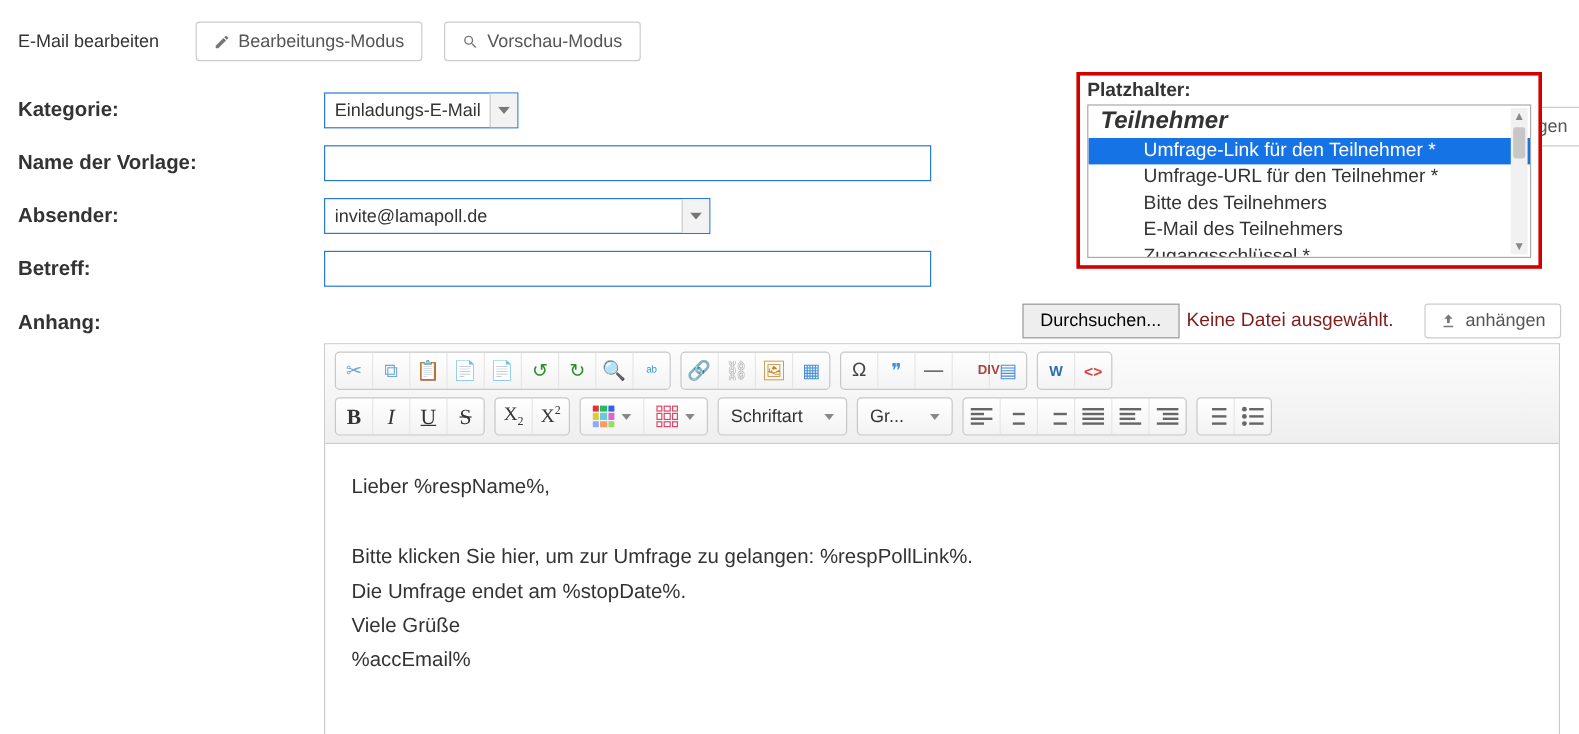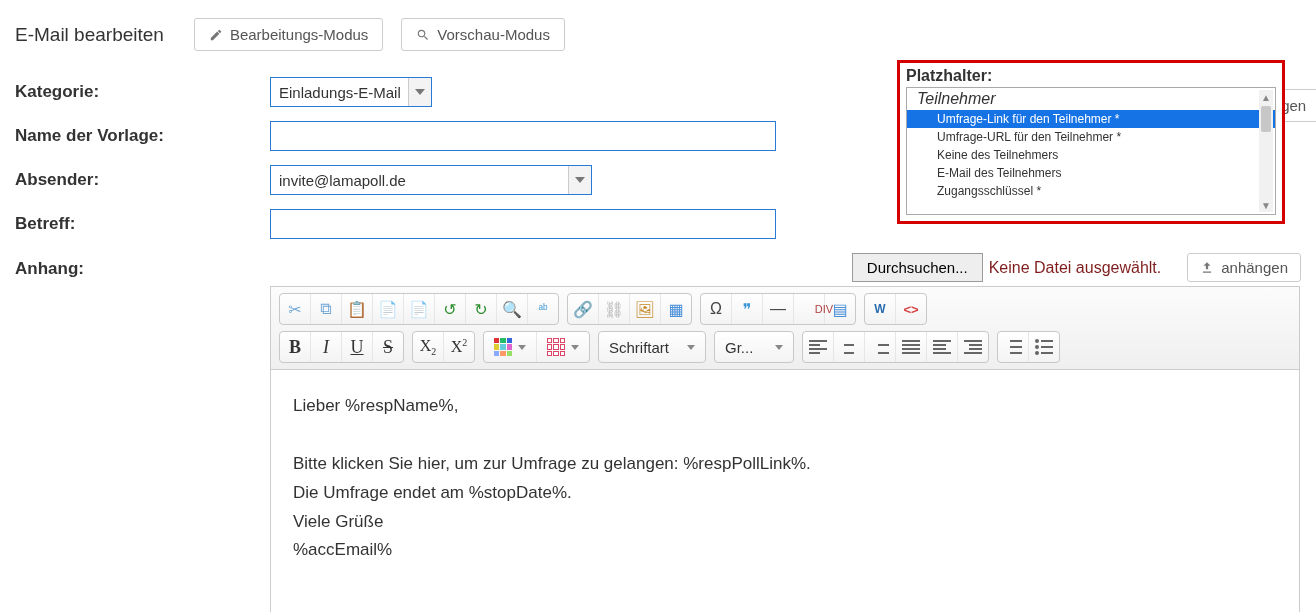--- a/index.html
+++ b/index.html
@@ -6,21 +6,21 @@
     margin: 0;
     padding: 0;
     font-family: Arial, Helvetica, sans-serif;
     font-size: 15px;
     color: #333;
     background: #fff;
     width: 1316px;
   }
   .wrap { padding: 18px 15px; }
   .topbar { display: flex; align-items: center; gap: 18px; margin-bottom: 26px; }
-  .topbar-title { font-size: 19px; color: #333; margin-right: 12px; }
+  .topbar-title { font-size: 15px; color: #333; margin-right: 12px; }
   .btn {
     display: inline-flex; align-items: center; gap: 7px;
     border: 1px solid #ccc; background: #fff; color: #555;
     padding: 7px 14px; border-radius: 3px; cursor: pointer;
     font-size: 15px; white-space: nowrap;
   }
 
   .form-grid { display: grid; grid-template-columns: 255px 1fr; row-gap: 14px; align-items: center; }
   .form-label { font-size: 17px; font-weight: 700; color: #333; }
   .select, .input-text {
@@ -43,22 +43,22 @@
     position: absolute; top: -17px; right: 16px; width: 388px;
     border: 3px solid #d40000; background: #fff; padding: 4px 6px 6px 6px;
     box-sizing: border-box; z-index: 5;
   }
   .ph-title { font-size: 16px; font-weight: 700; margin-bottom: 2px; }
   .ph-list {
     border: 1px solid #aaa; background: #fff; height: 126px;
     overflow: hidden; position: relative; scrollbar-width: thin;
   }
   .ph-list-inner { }
-  .ph-group { font-size: 16px; font-weight: 400; font-style: italic; padding: 2px 10px; }
-  .ph-item { font-size: 12px; padding: 2px 10px 2px 30px; cursor: pointer; }
+  .ph-group { font-size: 20px; font-weight: 700; font-style: italic; padding: 2px 10px; }
+  .ph-item { font-size: 16px; padding: 2px 10px 2px 46px; cursor: pointer; }
   .ph-item.selected { background: #1673e6; color: #fff; }
   .sb {
     position: absolute; right: 2px; top: 2px; bottom: 2px; width: 14px;
     background: #f1f1f1;
   }
   .sb-up, .sb-down {
     position: absolute; left: 0; width: 14px; height: 14px;
     display: flex; align-items: center; justify-content: center;
     color: #888; font-size: 10px; cursor: pointer;
   }
@@ -108,21 +108,21 @@
   .c-redo { color: #2f8f2f; }
   .c-search { color: #6aa9e6; }
   .c-replace { color: #3a96d6; }
   .c-link { color: #888; }
   .c-unlink { color: #b0b0b0; }
   .c-image { color: #c48420; }
   .c-table-ic { color: #4a90d9; }
   .c-omega { color: #444; }
   .c-quote { color: #3a96d6; }
   .c-hr { color: #444; }
-  .c-div { color: #b04040; font-weight: 400; font-size: 11px; margin-left: 30px; }
+  .c-div { color: #b04040; font-weight: 700; font-size: 11px; margin-left: 30px; }
   .c-templates { color: #4a90d9; }
   .c-word { color: #2a6db0; font-weight: 700; font-size: 12px; }
   .c-src { color: #d64040; font-weight: 700; font-size: 13px; }
   .c-bold { font-weight: 700; font-family: "Times New Roman", serif; font-size: 18px; }
   .c-italic { font-style: italic; font-family: "Times New Roman", serif; font-size: 18px; }
   .c-underline { text-decoration: underline; font-family: "Times New Roman", serif; font-size: 18px; }
   .c-strike { text-decoration: line-through; font-family: "Times New Roman", serif; font-size: 18px; }
   .c-sub { font-family: "Times New Roman", serif; }
   .c-sup { font-family: "Times New Roman", serif; }
   .color-grid, .table-grid {
@@ -181,21 +181,21 @@
             </span>
         </div>
 
         <div class="ph-box">
           <div class="ph-title">Platzhalter:</div>
           <div class="ph-list">
             <div class="ph-list-inner">
               <div class="ph-group">Teilnehmer</div>
               <div class="ph-item selected">Umfrage-Link für den Teilnehmer *</div>
               <div class="ph-item">Umfrage-URL für den Teilnehmer *</div>
-              <div class="ph-item">Keine des Teilnehmers</div>
+              <div class="ph-item">Bitte des Teilnehmers</div>
               <div class="ph-item">E-Mail des Teilnehmers</div>
               <div class="ph-item">Zugangsschlüssel *</div>
             </div>
             <div class="sb">
               <div class="sb-up">▲</div>
               <div class="sb-thumb"></div>
               <div class="sb-down">▼</div>
             </div>
           </div>
         </div>

